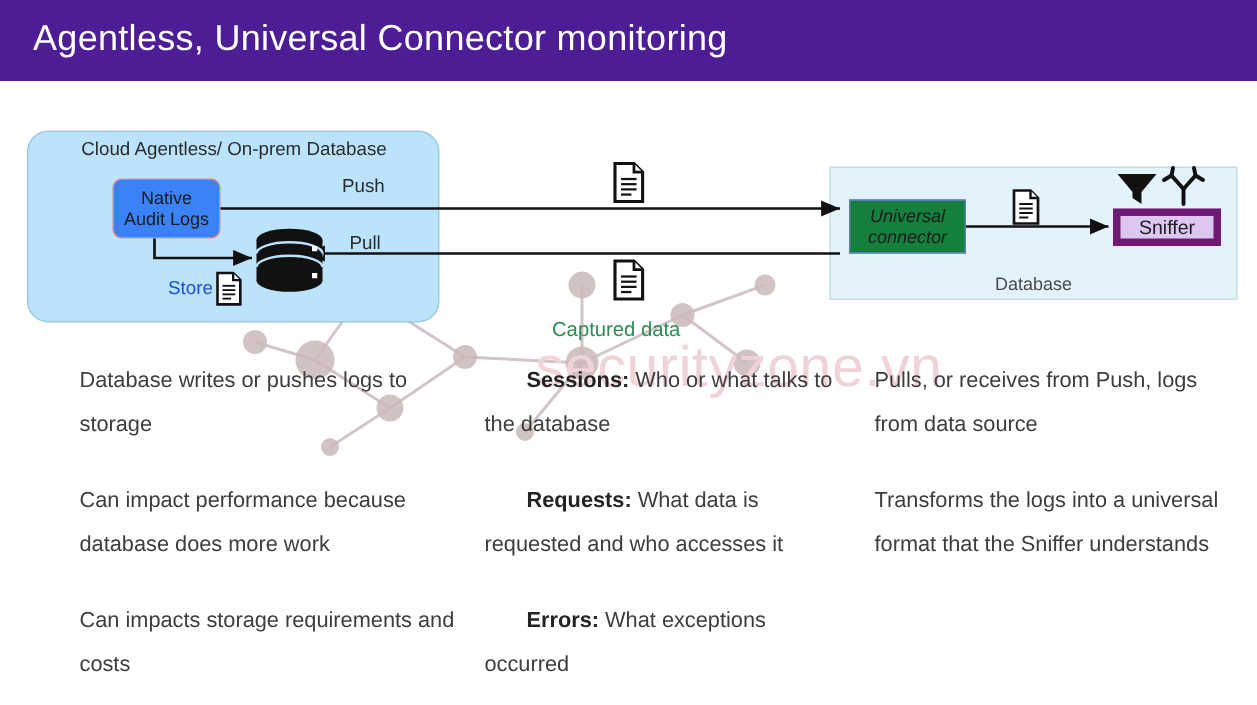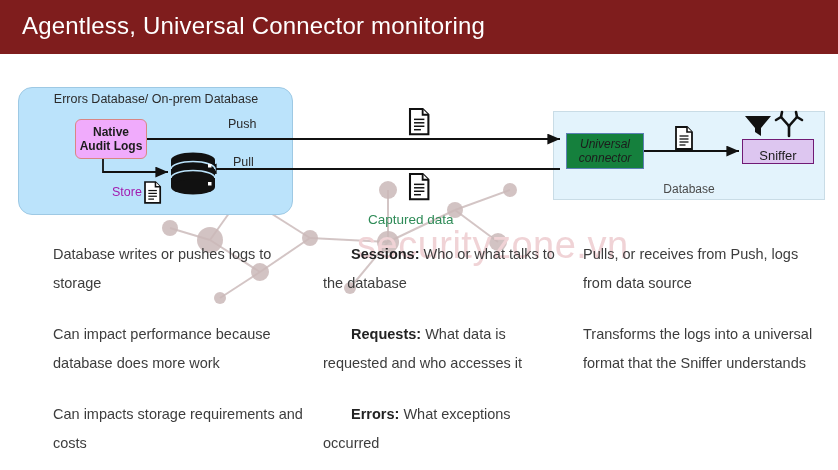--- a/index.html
+++ b/index.html
@@ -51,41 +51,41 @@
     left:75px;top:65px;width:72px;height:40px;
     background:#f4a09e;border:1px solid #d98684;border-radius:6px;
     display:flex;align-items:center;justify-content:center;
   }
   #native-box-label{
     font-size:12px;color:#1c1c1c;line-height:14px;text-align:center;
   }
 
   #push-label{position:absolute;left:228px;top:63px;font-size:12.5px;color:#2b2b2b;}
   #pull-label{position:absolute;left:233px;top:101px;font-size:12.5px;color:#2b2b2b;}
-  #store-label{position:absolute;left:112px;top:131px;font-size:12.5px;color:#a21caf;}
+  #store-label{position:absolute;left:112px;top:131px;font-size:12.5px;color:#1d4ed8;}
 
   #guardium-box{
     left:553px;top:57px;width:272px;height:89px;
     background:#e3f3fc;border:1px solid #c9dce6;
   }
   #guardium-label{
     position:absolute;left:553px;top:128px;width:272px;text-align:center;
     font-size:12px;color:#4a4a4a;
   }
 
   #uc-box{
     left:566px;top:79px;width:78px;height:36px;
     background:#9ebdea;border:1px solid #5c7fb4;
     display:flex;align-items:center;justify-content:center;
   }
   #uc-box-label{font-size:12px;color:#1c1c1c;line-height:14px;text-align:center;}
 
   #sniffer-box{
     left:742px;top:85px;width:72px;height:25px;
-    background:#ddc6f0;border:1px solid #701a75;
+    background:#ddc6f0;border:5px solid #701a75;
     display:flex;align-items:flex-end;justify-content:center;
   }
   #sniffer-box-label{font-size:13px;color:#1c1c1c;}
 
   #captured-label{
     position:absolute;left:368px;top:158px;
     font-size:13.5px;color:#2e8b57;white-space:nowrap;
   }
 
   .svg-layer{position:absolute;left:0;top:0;width:838px;height:200px;overflow:visible;}
@@ -100,21 +100,21 @@
     font-size:14.5px;line-height:29px;color:#3d3d3d;
     margin:0 0 22px 0;
   }
   .para b{font-weight:700;color:#232323;margin-left:28px;}
 </style>
 </head>
 <body>
 
 <div id="slide">
 
-  <div id="header" style="background: #7f1d1d;">
+  <div id="header" style="background: #4c1d95;">
     <div id="header-title" style="color: rgb(255, 255, 255);">Agentless, Universal Connector monitoring</div>
   </div>
 
   <svg id="network" viewBox="0 0 420 140">
     <g stroke="#c9b7b7" stroke-width="2" fill="none" opacity="0.8">
       <path d="M92,15 L60,60"></path>
       <path d="M60,60 L20,48"></path>
       <path d="M60,60 L110,92"></path>
       <path d="M110,92 L160,58"></path>
       <path d="M160,58 L92,15"></path>
@@ -143,23 +143,23 @@
     <g fill="#a9aab5" opacity="0.75">
       <circle cx="92" cy="15" r="9"></circle>
     </g>
   </svg>
 
   <div id="watermark" style="color: rgb(240, 211, 214);">securityzone.vn</div>
 
   <div id="diagram">
 
     <div id="cloud-box" class="dbox" style="background: rgb(187, 227, 251);"></div>
-    <div id="cloud-box-label">Errors Database/ On-prem Database</div>
-
-    <div id="native-box" class="dbox" style="background: #f0abfc; font-weight: bold;">
+    <div id="cloud-box-label">Cloud Agentless/ On-prem Database</div>
+
+    <div id="native-box" class="dbox" style="background: #3b82f6;">
       <div id="native-box-label">
         <span>Native</span><br>
         <span>Audit Logs</span>
       </div>
     </div>
 
     <div id="push-label">Push</div>
     <div id="pull-label">Pull</div>
     <div id="store-label">Store</div>
 

